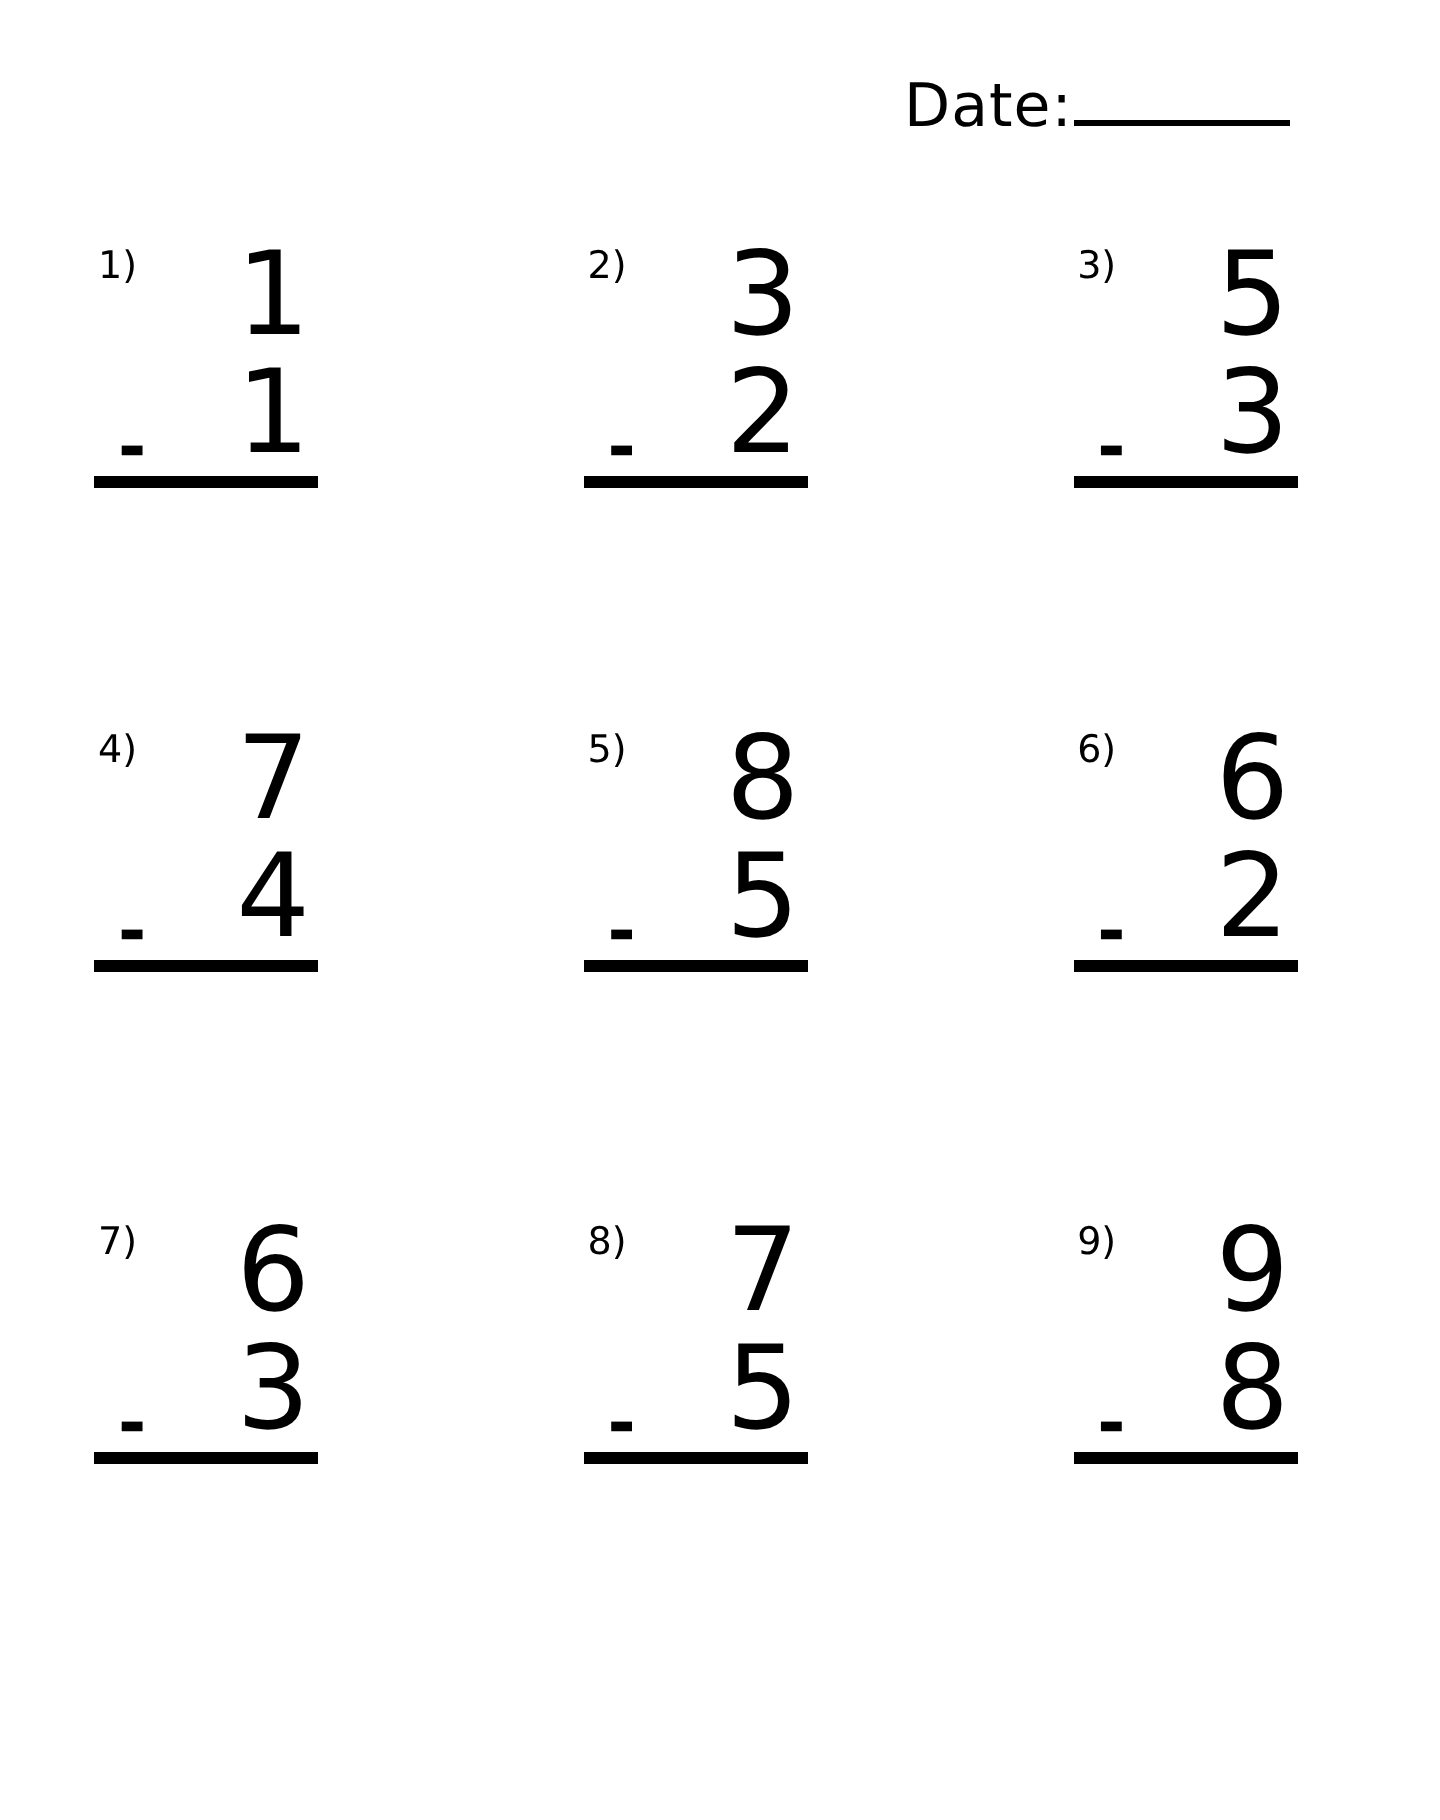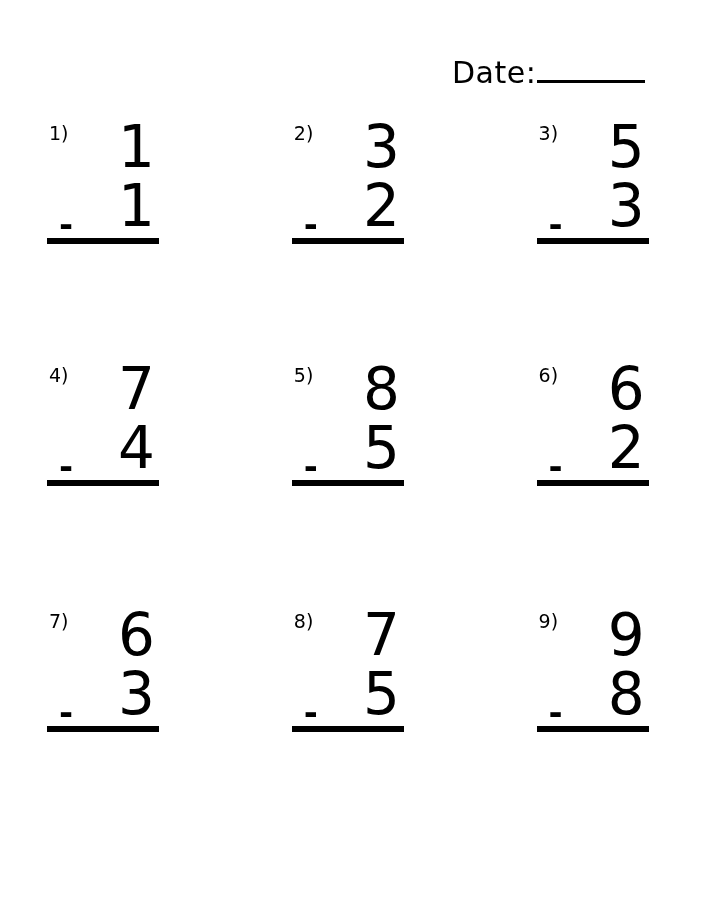--- a/index.html
+++ b/index.html
@@ -35,21 +35,21 @@
     white-space: nowrap;
   }
   .field .blank {
     display: inline-block;
     border-bottom: 3px solid #000;
     height: 26px;
     margin-left: 1px;
   }
   #name-field { left: 22px; top: 0; }
   #name-field .blank { width: 138px; }
-  #date-field { left: 452px; top: 0; margin-top: 20px; }
+  #date-field { left: 452px; top: 0; }
   #date-field .blank { width: 108px; }
 
   
   .grid {
     position: absolute;
     top: 110px;
     left: 0;
     width: 720px;
     display: grid;
     grid-template-columns: repeat(3, 240px);

